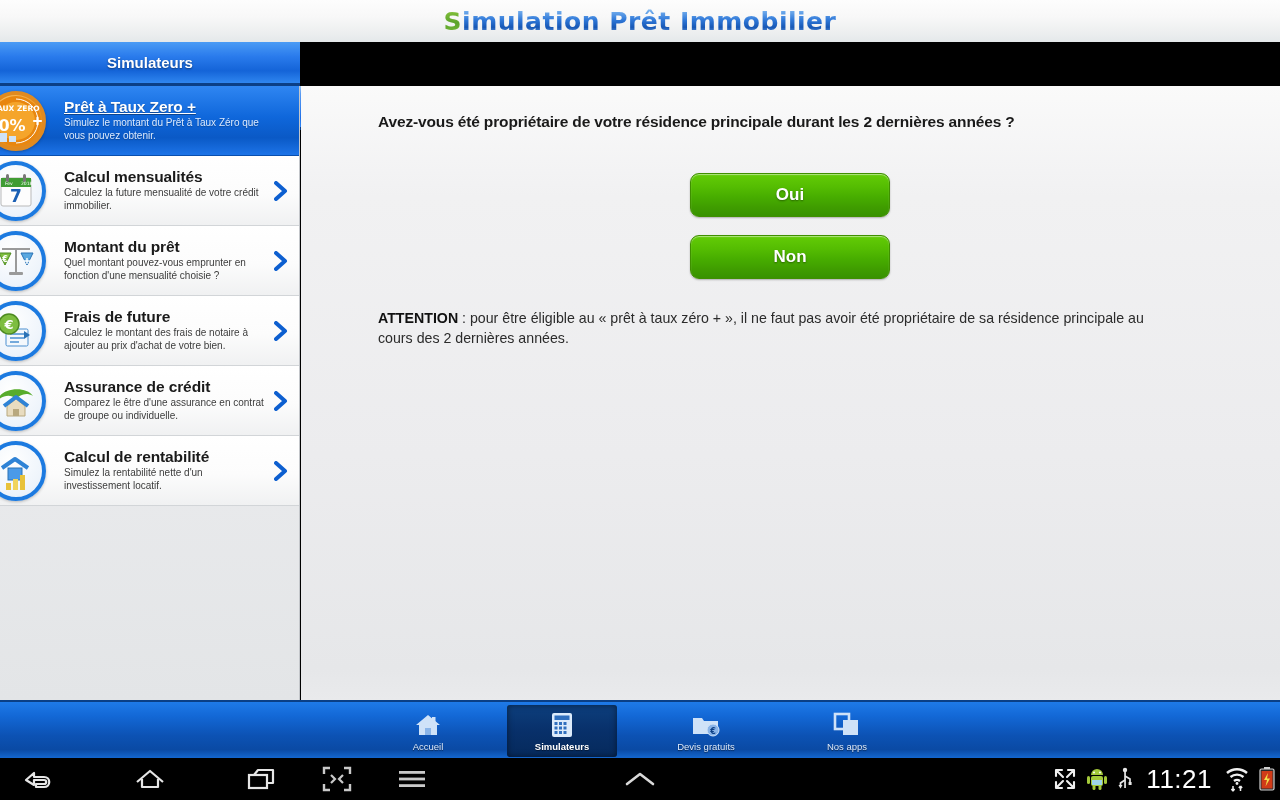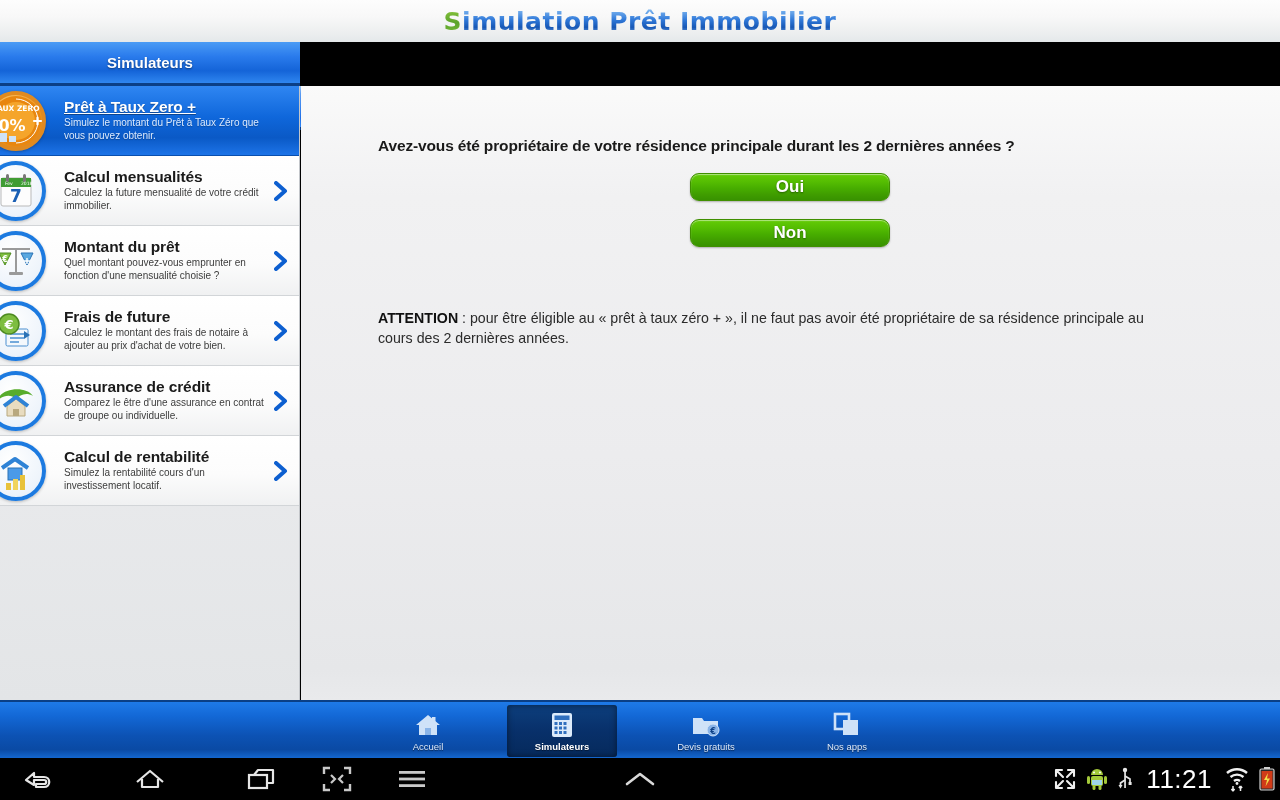--- a/index.html
+++ b/index.html
@@ -116,27 +116,26 @@
   
   #content {
     position:absolute; left:301px; top:86px; width:979px; height:614px;
     background: linear-gradient(to bottom, #fafafa 0%, #f1f1f2 18%, #ececee 60%, #e6e7e9 95%, #e9eaec 100%);
     overflow:hidden;
   }
   #question-text {
     position:absolute; left:77px; top:27px; width:800px;
     font-size:15.5px; font-weight:bold; color:#1a1a1a;
     letter-spacing:-0.15px;
-    margin-top:24px;
   }
   #answer-buttons {
     position:absolute; left:389px; top:87px; width:200px;
   }
   .answer-btn {
-    display:block; width:200px; height:28px;
+    display:block; width:200px; height:44px;
     margin-bottom:18px;
     border-radius:9px;
     border:1px solid #3f8f00;
     background: linear-gradient(to bottom, #63cc06 0%, #55bd02 30%, #47ad00 55%, #3f9c00 80%, #389200 100%);
     box-shadow: inset 0 1px 1px rgba(255,255,255,.5), 0 1px 2px rgba(0,0,0,.28);
     color:#ffffff; font-size:17px; font-weight:bold;
     text-shadow: 0 1px 2px rgba(0,0,0,.4);
     cursor:pointer;
     font-family:"Liberation Sans", sans-serif;
   }
@@ -342,21 +341,21 @@
           <path d="M8 19 L21 10 L34 19" fill="none" stroke="#2f83d6" stroke-width="4" stroke-linejoin="round"></path>
           <rect x="14" y="19" width="14" height="12" fill="#4a9ae8" stroke="#2a72b5"></rect>
           <rect x="12" y="34" width="5" height="7" fill="#e8c23a"></rect>
           <rect x="19" y="30" width="5" height="11" fill="#f0d45c"></rect>
           <rect x="26" y="26" width="5" height="15" fill="#e8c23a"></rect>
         </svg>
       </div>
     </div>
     <div class="sb-text">
       <div class="sb-title">Calcul de rentabilité</div>
-      <div class="sb-desc">Simulez la rentabilité cours d'un investissement locatif.</div>
+      <div class="sb-desc">Simulez la rentabilité nette d'un investissement locatif.</div>
     </div>
     <div class="sb-chevron">
       <svg width="14" height="20" viewBox="0 0 14 20">
           <path d="M2 2 L11 10 L2 18" fill="none" stroke="#0d5fd0" stroke-width="4" stroke-linecap="round" stroke-linejoin="round"></path>
         </svg>
     </div>
   </div>
 
 </div>
 

